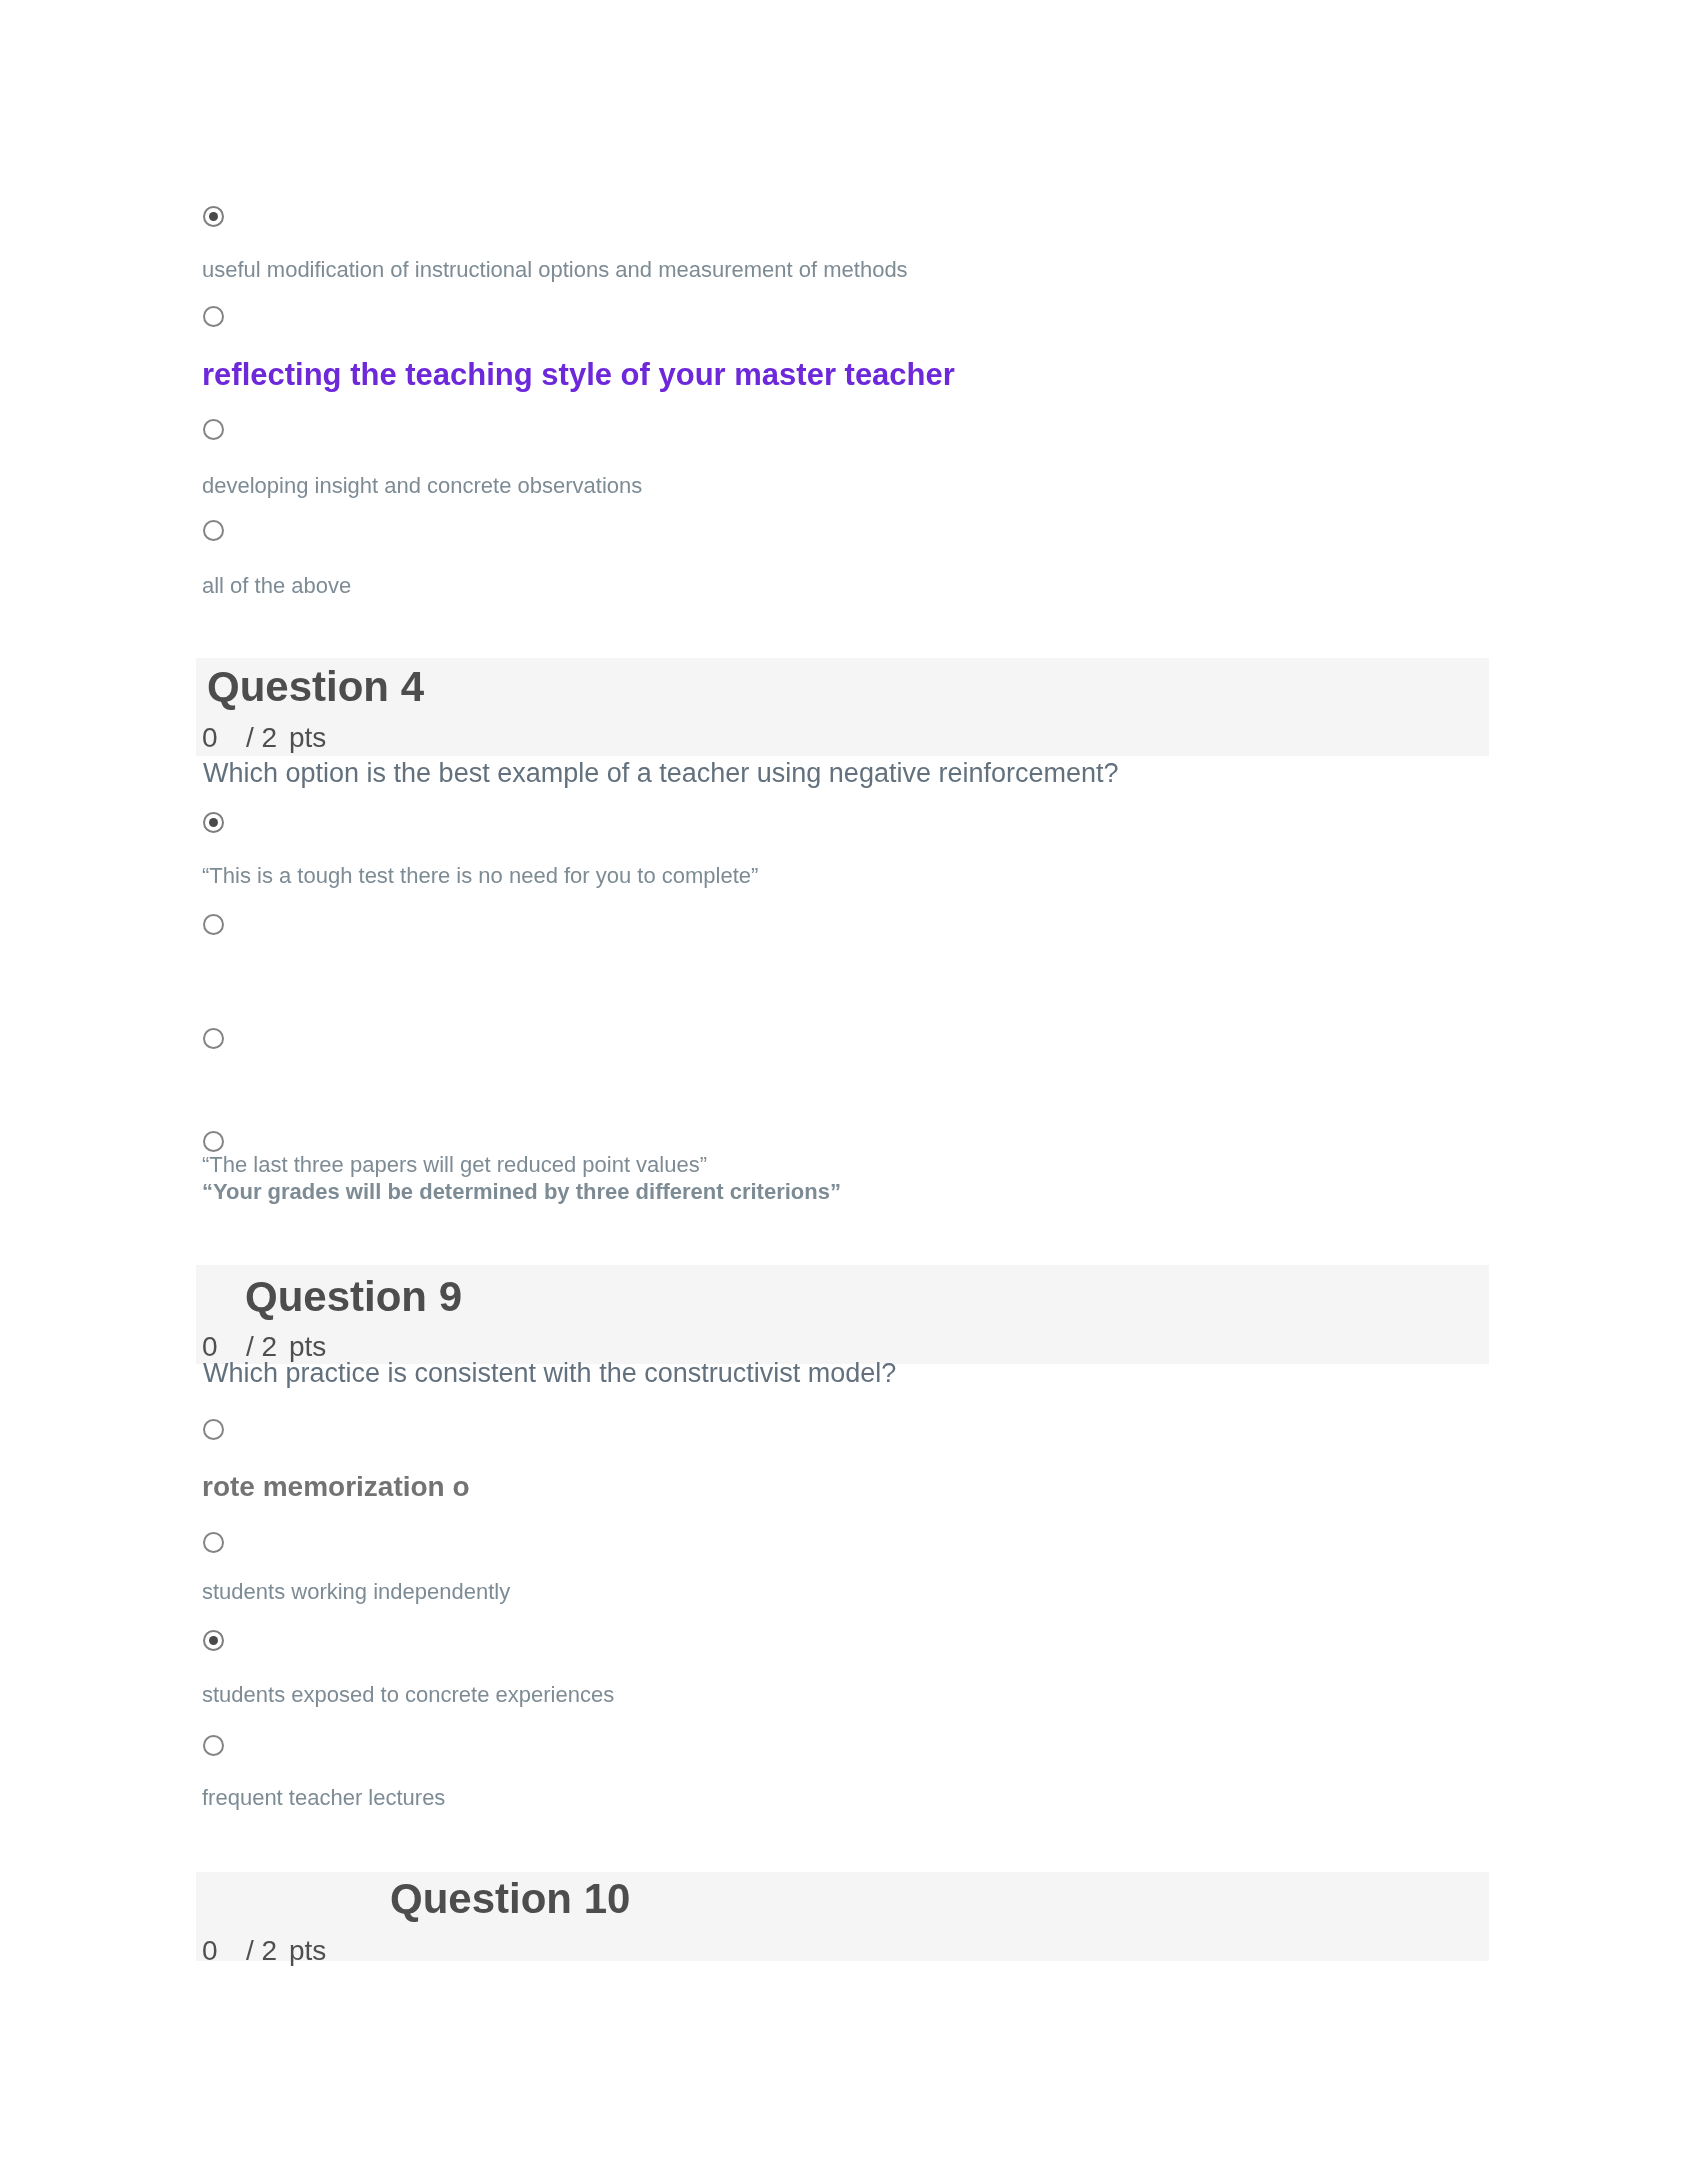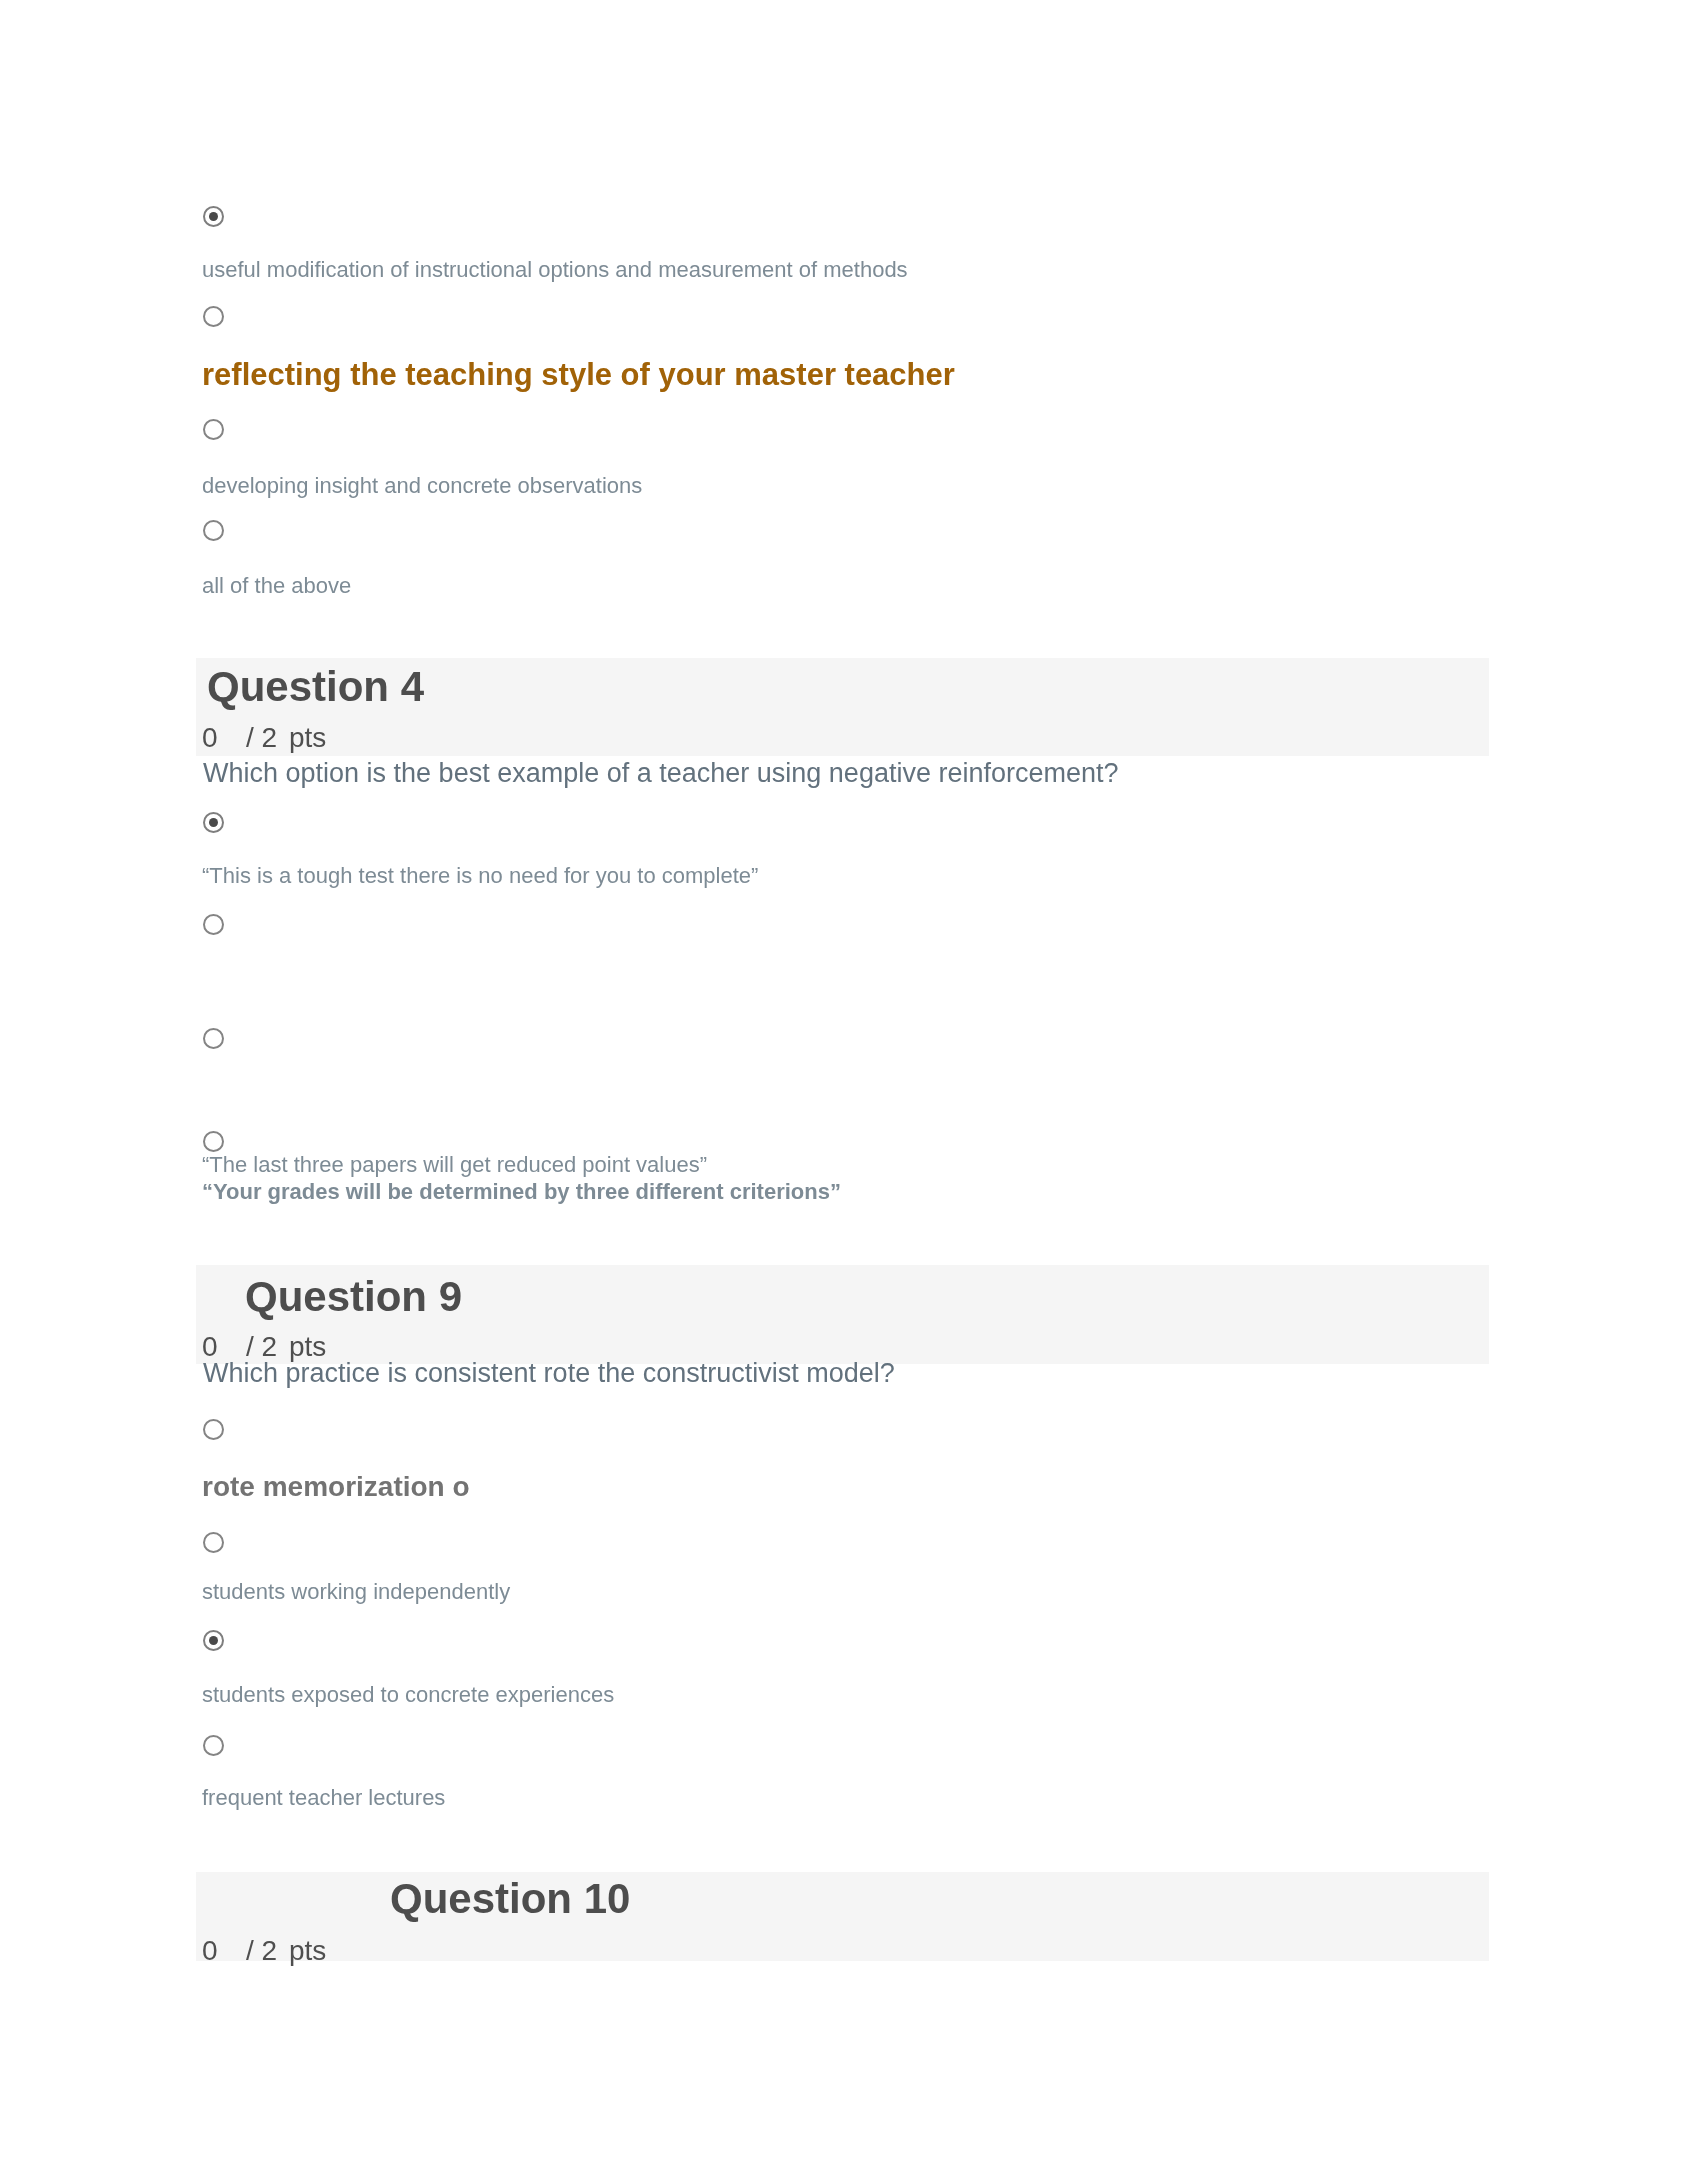--- a/index.html
+++ b/index.html
@@ -9,21 +9,21 @@
   .band{position:absolute;background:#f5f5f5;}
   .qtitle{position:absolute;font-size:42px;font-weight:bold;color:#4d4d4d;
           line-height:42px;white-space:nowrap;}
   .qpts{position:absolute;height:32px;}
   .qpts span{position:absolute;top:0;white-space:pre;font-size:28px;line-height:32px;color:#4f4f4f;}
   .qpts .p1{left:0px;}
   .qpts .p2{left:44px;}
   .qpts .p3{left:87px;}
   .qstem{position:absolute;font-size:27px;color:#62717d;line-height:24.5px;white-space:nowrap;}
   .opt{position:absolute;font-size:22px;color:#7d8b95;line-height:24.5px;white-space:nowrap;}
-  .opt.big{font-size:31px;font-weight:bold;color:#a16207;line-height:36px;}
+  .opt.big{font-size:31px;font-weight:bold;color:#6d28d9;line-height:36px;}
   .opt.b2{font-size:28px;font-weight:bold;color:#737373;line-height:30px;}
   .radio{position:absolute;width:21px;height:21px;border-radius:50%;box-sizing:border-box;
          border:2px solid #848484;background:#fff;}
   .radio.sel{border:2px solid #7e7e7e;background:#fff;}
   .radio.sel::after{content:"";position:absolute;left:4px;top:4px;width:9.3px;height:9.3px;
          border-radius:50%;background:#4a4a4a;}
 </style>
 </head>
 <body>
 
@@ -61,21 +61,21 @@
   <div class="radio" style="left:203px;top:1131px;"></div>
   <div class="opt" style="left:202px;top:1180px;font-weight:bold;">“Your grades will be determined by three different criterions”</div>
 
   <div class="band" style="left:196px;top:1265px;width:1293px;height:99px;"></div>
   <div class="qtitle" style="left:207px;top:1276px;margin-left:38px;">Question 9</div>
   <div class="qpts" style="left:202px;top:1331px;">
       <span class="p1">0</span>
       <span class="p2">/ 2</span>
       <span class="p3">pts</span>
     </div>
-  <div class="qstem" style="left:203px;top:1361px;">Which practice is consistent rote the constructivist model?</div>
+  <div class="qstem" style="left:203px;top:1361px;">Which practice is consistent with the constructivist model?</div>
 
   <div class="radio" style="left:203px;top:1419px;"></div>
   <div class="opt b2" style="left:202px;top:1472px;">rote memorization o</div>
 
   <div class="radio" style="left:203px;top:1532px;"></div>
   <div class="opt" style="left:202px;top:1580px;">students working independently</div>
 
   <div class="radio sel" style="left:203px;top:1630px;"></div>
   <div class="opt" style="left:202px;top:1683px;">students exposed to concrete experiences</div>
 

